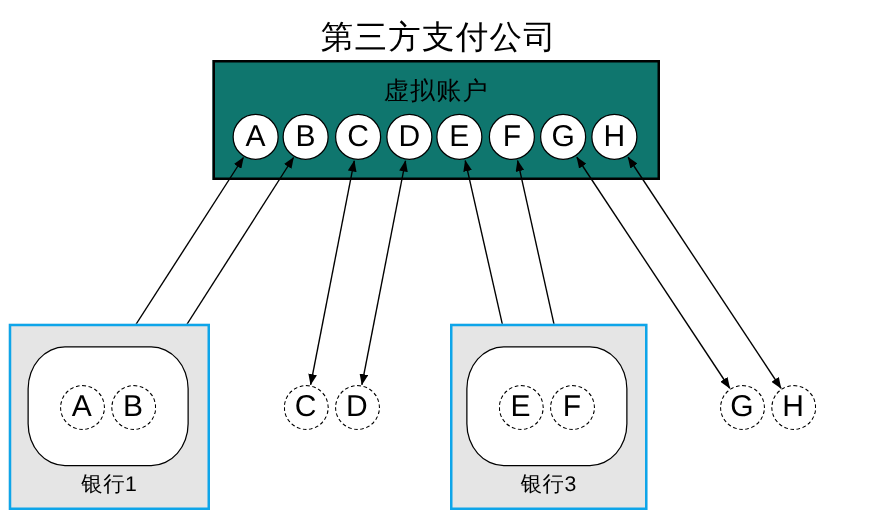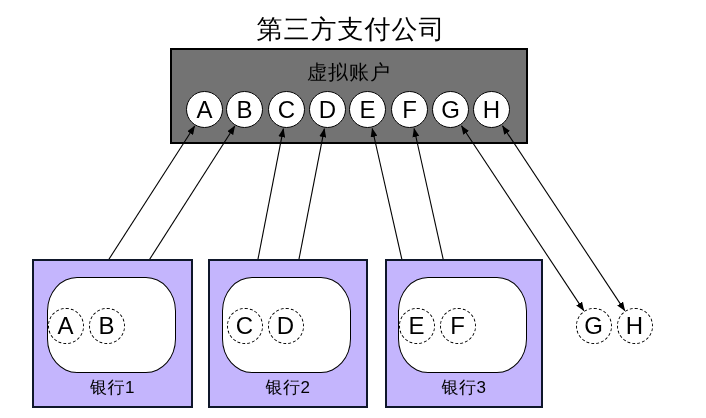--- a/index.html
+++ b/index.html
@@ -7,33 +7,33 @@
     position:relative;width:706px;height:418px;background:#fff;overflow:hidden;
     font-family:"Liberation Sans","DejaVu Sans",sans-serif;color:#000;
   }
   .page-title{
     position:absolute;left:171px;top:18px;width:360px;
     text-align:center;font-size:26px;line-height:23px;letter-spacing:1px;
     font-weight:500;
   }
   .top-box{
     position:absolute;left:170px;top:48px;width:354px;height:92px;
-    border:2px solid #000;background:#737373;
+    border:2px solid #000;background:#0f766e;
   }
   .va-label{
     position:absolute;left:0;top:9px;width:100%;text-align:center;
     font-size:20px;letter-spacing:1px;font-weight:500;
   }
   .acct-circle{
     position:absolute;width:35px;height:35px;border:1.7px solid #000;border-radius:50%;
     background:#fff;display:flex;align-items:center;justify-content:center;
     font-size:24px;line-height:1;
   }
   .bank{
-    position:absolute;top:259px;height:145px;border:2px solid #0f172a;background:#c4b5fd;margin-left:25px;
+    position:absolute;top:259px;height:145px;border:2px solid #0ea5e9;background:#e5e5e5;
   }
   .bank-inner{
     position:absolute;top:16px;height:94px;
     border:1.4px solid #000;border-radius:30px/34px;background:#fff;
   }
   .bank-label{
     position:absolute;left:0;bottom:7px;width:100%;text-align:center;
     font-size:17px;letter-spacing:0.5px;
   }
   .bank-circle{
@@ -80,24 +80,20 @@
     <div class="acct-circle" style="left: 349px; top: 91px;">E</div>
     <div class="acct-circle" style="left: 391px; top: 91px;">F</div>
     <div class="acct-circle" style="left: 432px; top: 91px;">G</div>
     <div class="acct-circle" style="left: 473px; top: 91px;">H</div>
     <div class="bank" style="left: 7px; width: 157px;">
       <div class="bank-inner" style="left: 12.5px; width: 127px;"></div>
       <div class="bank-label">银行1</div>
     </div>
     <div class="bank-circle" style="left: 47.5px; top: 307.5px;">A</div>
     <div class="bank-circle" style="left: 88.5px; top: 307.5px;">B</div>
-    <div class="bank" style="left: 183px; width: 156px;">
-      <div class="bank-inner" style="left: 12px; width: 127px;"></div>
-      <div class="bank-label">银行2</div>
-    </div>
     <div class="bank-circle" style="left: 226.5px; top: 307.5px;">C</div>
     <div class="bank-circle" style="left: 267.5px; top: 307.5px;">D</div>
     <div class="bank" style="left: 360px; width: 154px;">
       <div class="bank-inner" style="left: 11px; width: 127px;"></div>
       <div class="bank-label">银行3</div>
     </div>
     <div class="bank-circle" style="left: 398.5px; top: 307.5px;">E</div>
     <div class="bank-circle" style="left: 439.5px; top: 307.5px;">F</div>
     <div class="bank-circle" style="left: 575.5px; top: 307.5px;">G</div>
     <div class="bank-circle" style="left: 616.5px; top: 307.5px;">H</div>

